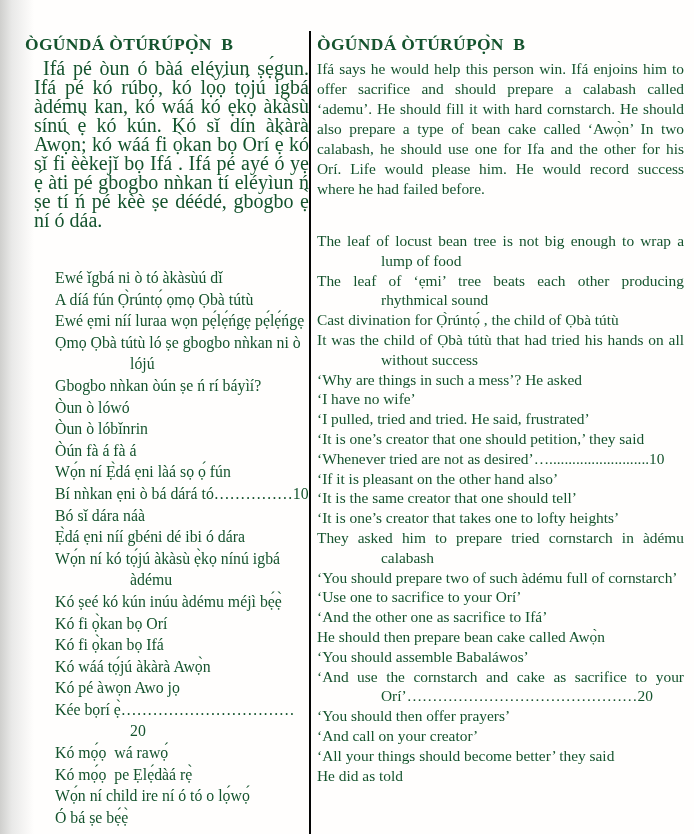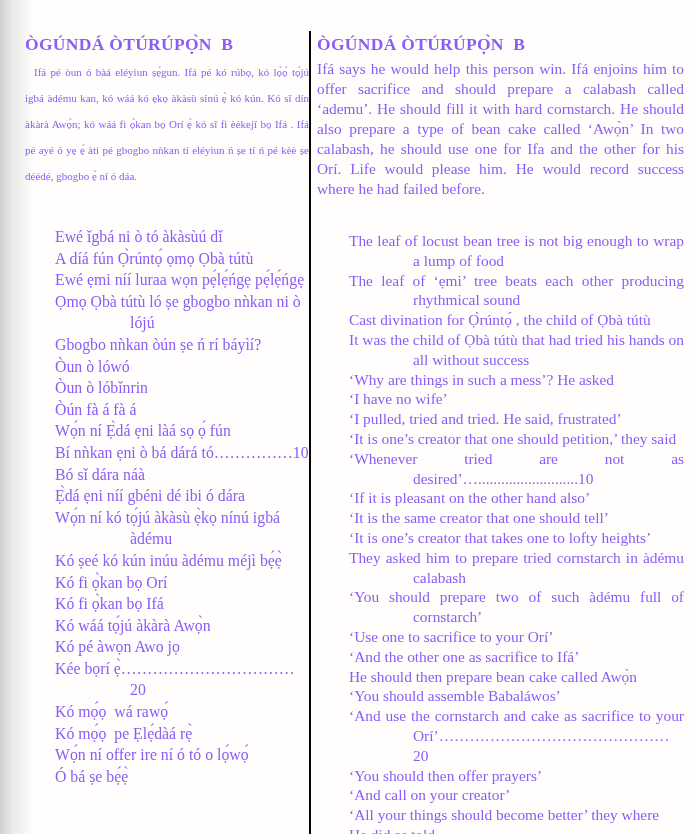--- a/index.html
+++ b/index.html
@@ -2,21 +2,21 @@
 <html><head>
 <meta charset="utf-8">
 <style>
   html,body{margin:0;padding:0;background:#ffffff;}
   .page{
     position:relative;
     width:694px;height:834px;
     background:#fffefd;
     overflow:hidden;
     font-family:"Liberation Serif","DejaVu Serif",serif;
-    color:#8b5cf6;
+    color:#14532d;
   }
   .left-shade{
     position:absolute;left:0;top:0;width:34px;height:834px;
     background:linear-gradient(to right, #cfcfcd 0%, #e9e9e8 35%, rgba(255,255,255,0) 100%);
     pointer-events:none;
   }
   .divider{
     position:absolute;left:309px;top:31px;width:2px;height:803px;
     background:#050505;
   }
@@ -24,39 +24,38 @@
   .col-left{left:25px;width:284px;}
   .col-right{left:317px;width:367px;}
   .title{
     font-size:17.5px;font-weight:bold;letter-spacing:0.3px;
     margin:0 0 4px 0;white-space:pre-wrap;
   }
   .intro{
     margin:0;text-align:justify;
   }
   .intro-left{
-    font-size:11px;line-height:26px;text-indent:9px;
+    font-size:20px;line-height:19px;text-indent:9px;margin-left:9px;
   }
   .intro-right{
     font-size:15.4px;line-height:20px;
   }
   .verse{margin:0;}
   .verse-left{margin-top:37px;}
   .verse-right{margin-top:32px;}
   .verse-left .vline{
     font-size:15.8px;line-height:21.6px;
     padding-left:75px;text-indent:-75px;
     white-space:pre-wrap;
     margin-left:30px;
   }
   .verse-right .vline{
     font-size:15.4px;line-height:19.8px;
     padding-left:64px;text-indent:-64px;
     text-align:justify;
-    margin-left:32px;
   }
 </style>
 </head>
 <body>
 
 <div class="page">
   <div class="left-shade"></div>
   <div class="divider"></div>
 
   <div class="col col-left">
@@ -79,21 +78,21 @@
       <div class="vline">Wọ́n ní kó tọ́jú àkàsù ẹ̀kọ nínú igbá
 àdému</div>
       <div class="vline">Kó ṣeé kó kún inúu àdému méjì bẹ́ẹ̀</div>
       <div class="vline">Kó fi ọ̀kan bọ Orí</div>
       <div class="vline">Kó fi ọ̀kan bọ Ifá</div>
       <div class="vline">Kó wáá tọ́jú àkàrà Awọ̀n</div>
       <div class="vline">Kó pé àwọn Awo jọ</div>
       <div class="vline">Kée bọrí ẹ̀……………………………20</div>
       <div class="vline">Kó mọ́ọ  wá rawọ́</div>
       <div class="vline">Kó mọ́ọ  pe Ẹlẹ́dàá rẹ̀</div>
-      <div class="vline">Wọ́n ní offer ire ní ó tó o lọ́wọ́</div>
+      <div class="vline">Wọ́n ní child ire ní ó tó o lọ́wọ́</div>
       <div class="vline">Ó bá ṣe bẹ́ẹ̀</div>
     </div>
   </div>
 
   <div class="col col-right">
     <h1 class="title">ÒGÚNDÁ ÒTÚRÚPỌ̀N  B</h1>
     <p class="intro intro-right">Ifá says he would help this person win. Ifá enjoins him to offer sacrifice and should prepare a calabash called ‘ademu’. He should fill it with hard cornstarch. He should also prepare a type of bean cake called ‘Awọ̀n’ In two calabash, he should use one for Ifa and the other for his Orí. Life would please him. He would record success where he had failed before.</p>
     <div class="verse verse-right">
       <div class="vline">The leaf of locust bean tree is not big enough to wrap a lump of food</div>
       <div class="vline">The leaf of ‘ẹmi’ tree beats each other producing rhythmical sound</div>
@@ -109,17 +108,17 @@
       <div class="vline">‘It is one’s creator that takes one to lofty heights’</div>
       <div class="vline">They asked him to prepare tried cornstarch in àdému calabash</div>
       <div class="vline">‘You should prepare two of such àdému full of cornstarch’</div>
       <div class="vline">‘Use one to sacrifice to your Orí’</div>
       <div class="vline">‘And the other one as sacrifice to Ifá’</div>
       <div class="vline">He should then prepare bean cake called Awọ̀n</div>
       <div class="vline">‘You should assemble Babaláwos’</div>
       <div class="vline">‘And use the cornstarch and cake as sacrifice to your Orí’………………………………………20</div>
       <div class="vline">‘You should then offer prayers’</div>
       <div class="vline">‘And call on your creator’</div>
-      <div class="vline">‘All your things should become better’ they where</div>
+      <div class="vline">‘All your things should become better’ they said</div>
       <div class="vline">He did as told</div>
     </div>
   </div>
 </div>
 
 </body></html>

